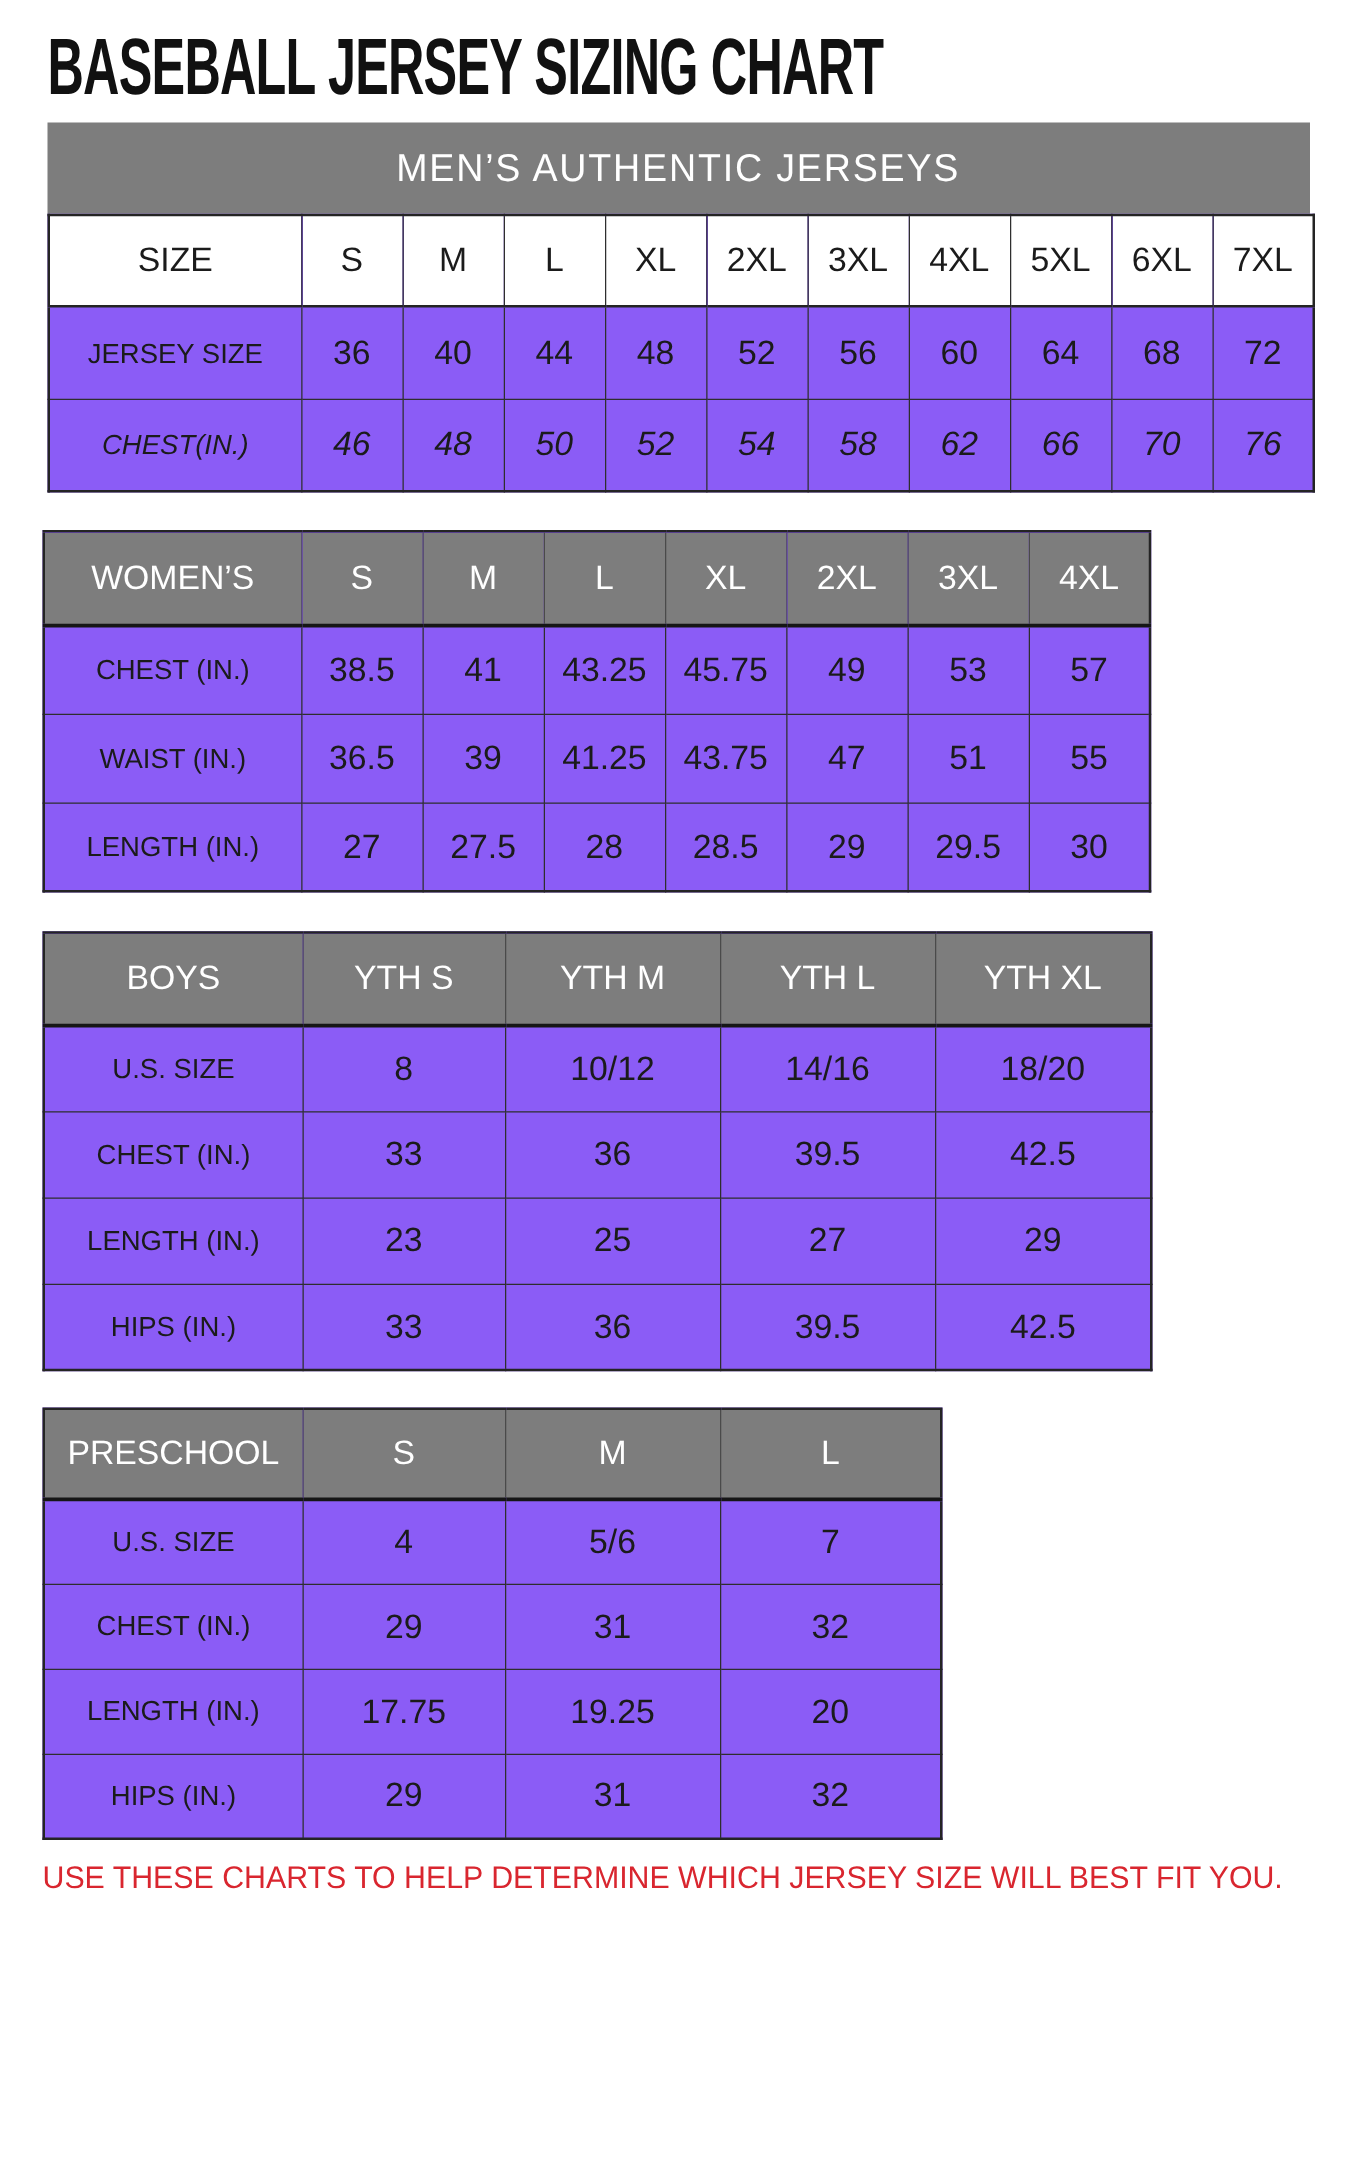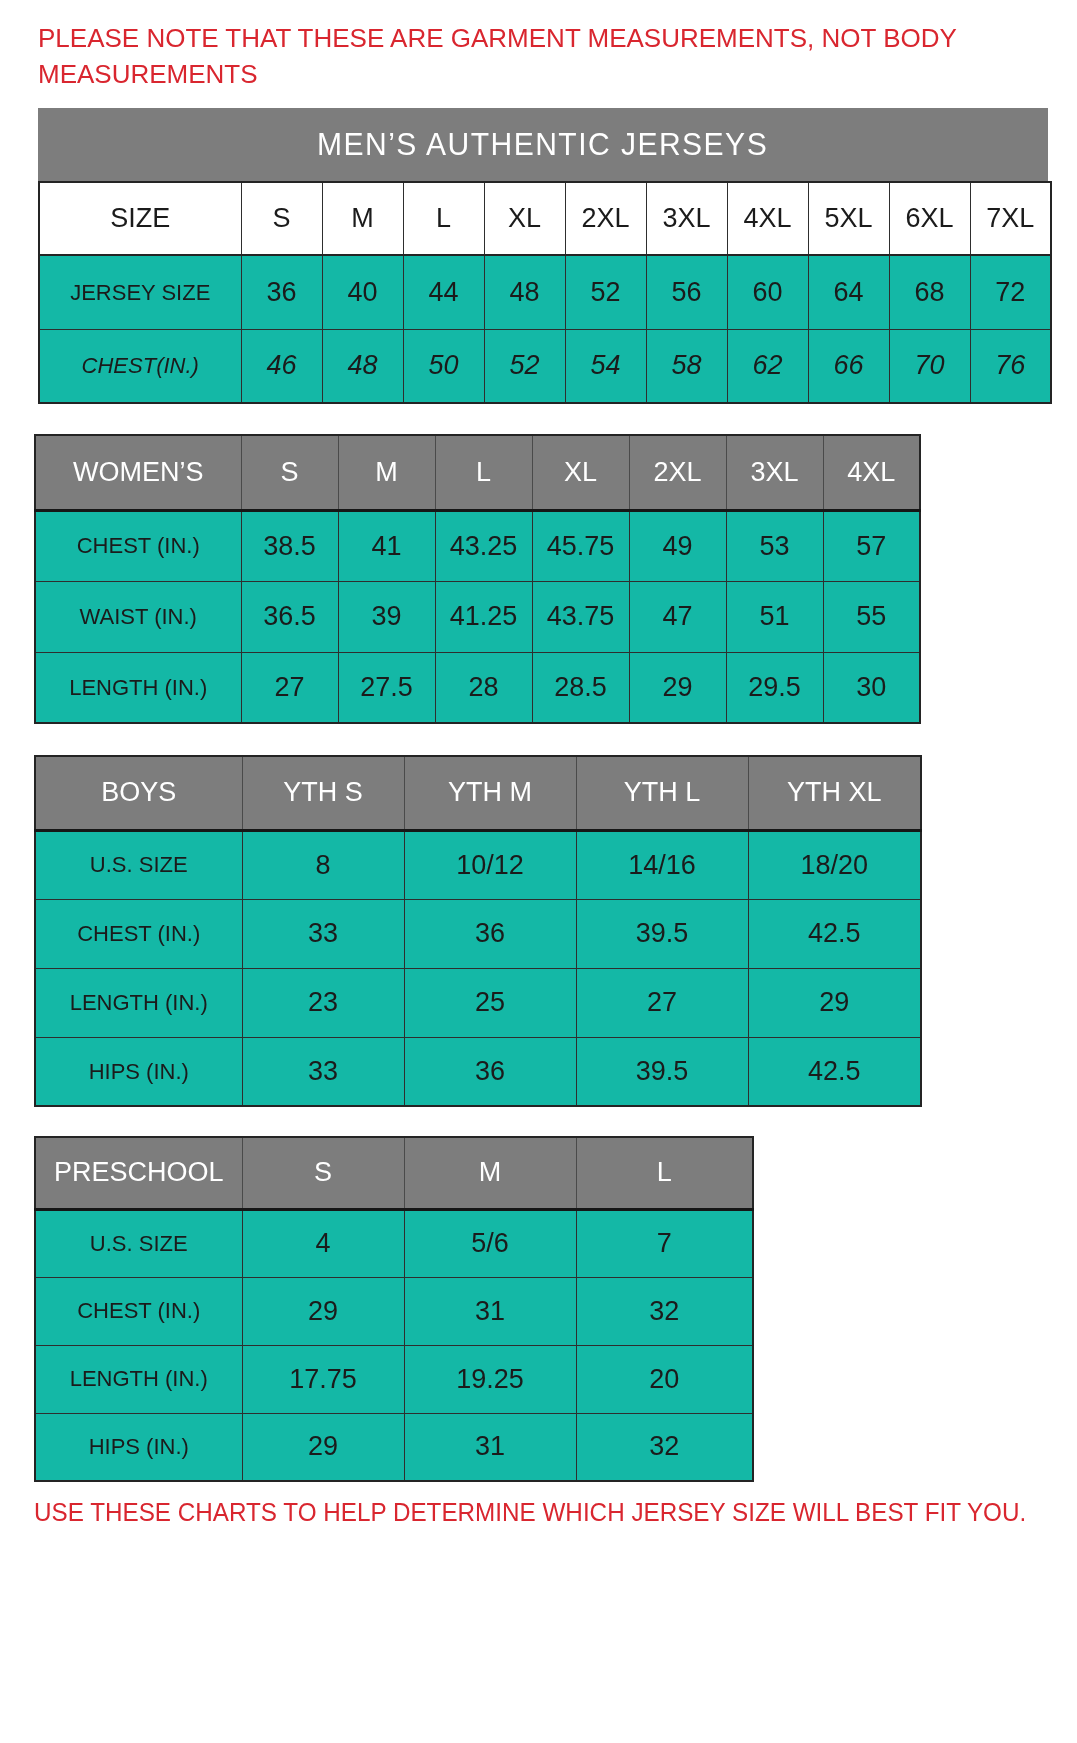--- a/index.html
+++ b/index.html
@@ -36,21 +36,21 @@
   }
   .banner .tx{
     color:#ffffff;font-size:31px;letter-spacing:1.5px;
     display:inline-block;transform:scaleX(0.97);white-space:nowrap;
   }
   
   table.sizes{
     border-collapse:collapse;
     table-layout:fixed;
     border:2px solid #242424;
-    background:#14b8a6;
+    background:#8b5cf6;
   }
   .sizes th,.sizes td{
     border:1px solid #2e2e2e;
     text-align:center;
     vertical-align:middle;
     font-weight:400;
     padding:0;
     overflow:hidden;
   }
   .sizes thead tr.plain-head th{
@@ -76,25 +76,24 @@
   #preschool-table{margin:29px 0 0 34px;}
   
   .footer{margin:16px 0 0 34px;color:#D9262F;font-size:25px;white-space:nowrap;}
   .footer .tx{display:inline-block;transform:scaleX(0.97);transform-origin:0 50%;white-space:nowrap;}
 </style>
 </head>
 <body>
 
 <div class="page">
 
-
-  <div class="note">
-    <div>PLEASE NOTE THAT THESE ARE GARMENT MEASUREMENTS, NOT BODY</div>
-    <div>MEASUREMENTS</div>
-  </div>
+  <h1 class="title" style="margin-top:24px;margin-bottom:0;">
+    <span class="tx">BASEBALL JERSEY SIZING CHART</span>
+  </h1>
+
 
   <div class="banner">
     <span class="tx">MEN’S AUTHENTIC JERSEYS</span>
   </div>
 
   <table id="mens-table" class="sizes" style="width: 1010px;">
       <colgroup>
         <col style="width: 202px;">
         <col style="width: 81px;">
         <col style="width: 81px;">

